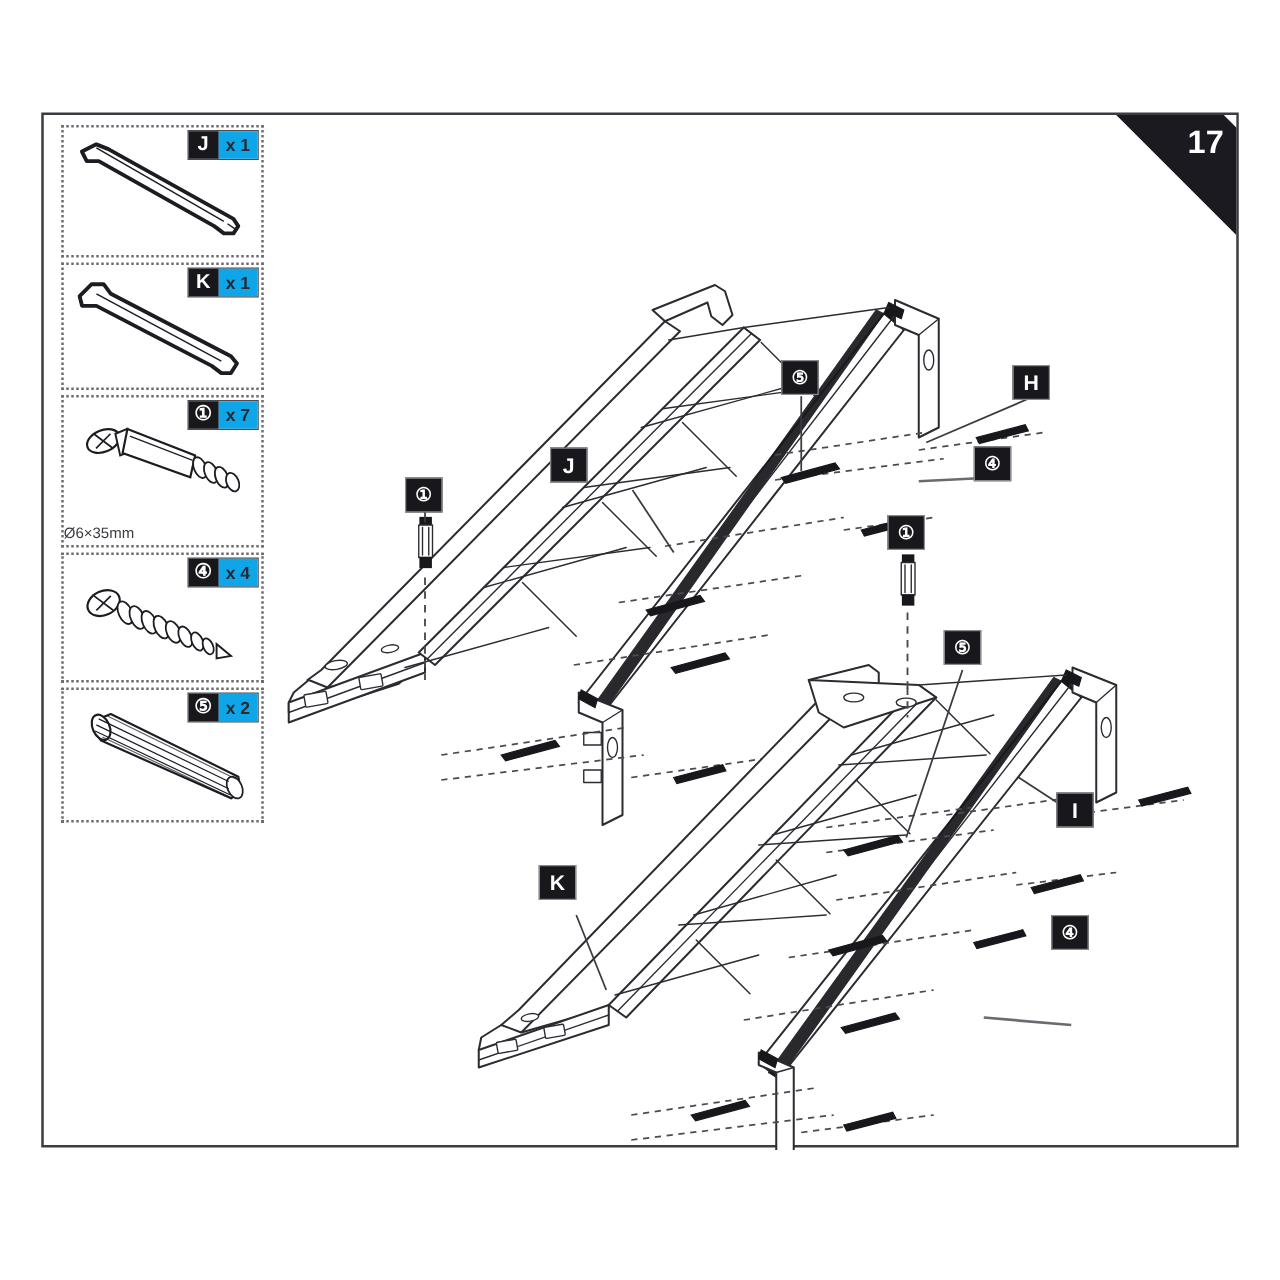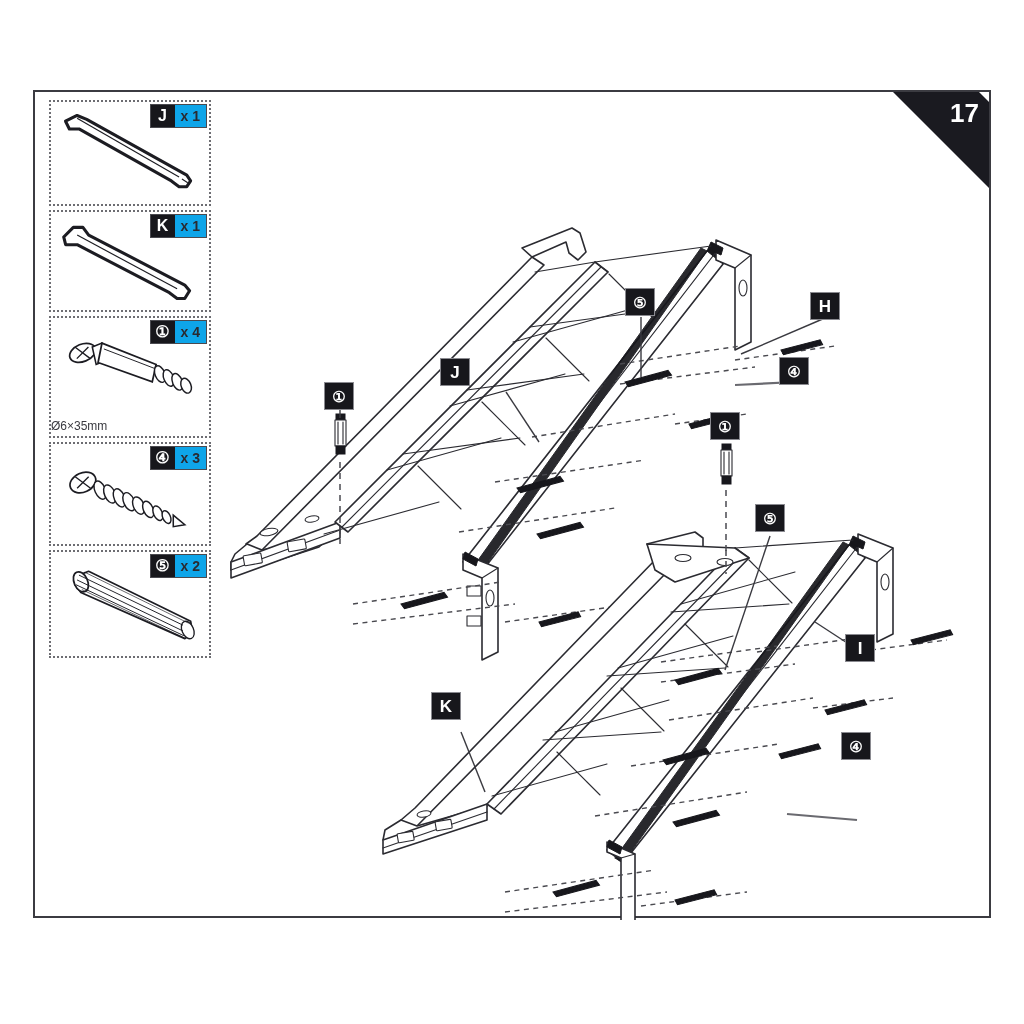--- a/index.html
+++ b/index.html
@@ -461,21 +461,21 @@
         </div>
         <svg class="part-art" viewBox="0 0 158 102">
           <path d="M10,26 L20,16 L30,16 L36,24 L136,76 L141,82 L136,90 L128,90 L120,84 L24,34 L12,34 Z" fill="#ffffff" stroke="#1c1c22" stroke-width="3.2" stroke-linejoin="round"></path>
           <path d="M24,24 L128,80" fill="none" stroke="#1c1c22" stroke-width="1.2"></path>
         </svg>
       </div>
 
       <div class="part-box" style="height:122px;">
         <div class="part-badge">
           <span class="sym">①</span>
-          <span class="qty">x 4</span>
+          <span class="qty">x 7</span>
         </div>
         <svg class="part-art" viewBox="0 0 158 122">
 
           <ellipse cx="30" cy="36" rx="14" ry="9" transform="rotate(-22 30 36)" fill="#ffffff" stroke="#1c1c22" stroke-width="1.8"></ellipse>
           <path d="M22,30 L38,42 M24,42 L36,30" stroke="#1c1c22" stroke-width="1.4" fill="none"></path>
 
           <path d="M40,30 L50,26 L54,44 L44,48 Z" fill="#ffffff" stroke="#1c1c22" stroke-width="1.6"></path>
 
           <path d="M50,26 L106,48 L102,66 L46,46 Z" fill="#ffffff" stroke="#1c1c22" stroke-width="1.8"></path>
           <path d="M52,32 L104,52" stroke="#1c1c22" stroke-width="1" fill="none"></path>
@@ -486,21 +486,21 @@
             <ellipse cx="128" cy="66" rx="5" ry="9" transform="rotate(-22 128 66)"></ellipse>
             <ellipse cx="137" cy="70" rx="5" ry="8" transform="rotate(-22 137 70)"></ellipse>
           </g>
         </svg>
         <div class="part-dim">Ø6×35mm</div>
       </div>
 
       <div class="part-box" style="height:104px;">
         <div class="part-badge">
           <span class="sym">④</span>
-          <span class="qty">x 3</span>
+          <span class="qty">x 4</span>
         </div>
         <svg class="part-art" viewBox="0 0 158 104">
 
           <ellipse cx="30" cy="40" rx="14" ry="10" transform="rotate(-24 30 40)" fill="#ffffff" stroke="#1c1c22" stroke-width="1.8"></ellipse>
           <path d="M22,34 L38,46 M24,46 L36,34" stroke="#1c1c22" stroke-width="1.4" fill="none"></path>
 
           <g stroke="#1c1c22" stroke-width="1.5" fill="#ffffff">
             <ellipse cx="48" cy="48" rx="5.5" ry="10" transform="rotate(-24 48 48)"></ellipse>
             <ellipse cx="58" cy="52" rx="5.5" ry="10" transform="rotate(-24 58 52)"></ellipse>
             <ellipse cx="68" cy="56" rx="5.5" ry="10" transform="rotate(-24 68 56)"></ellipse>

